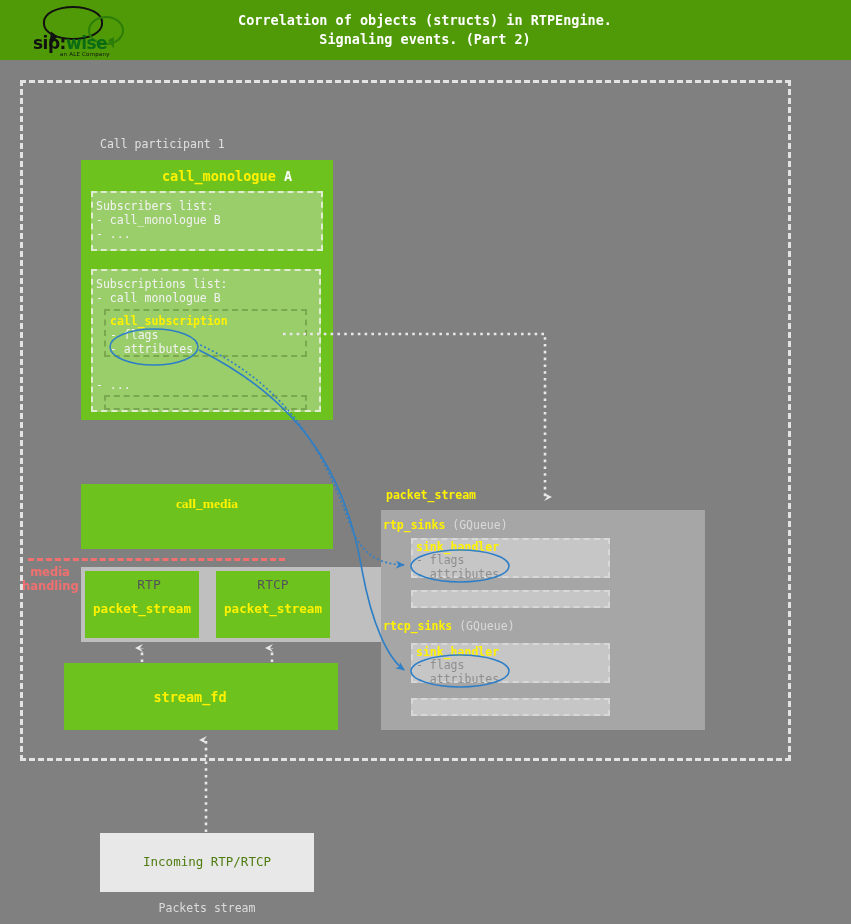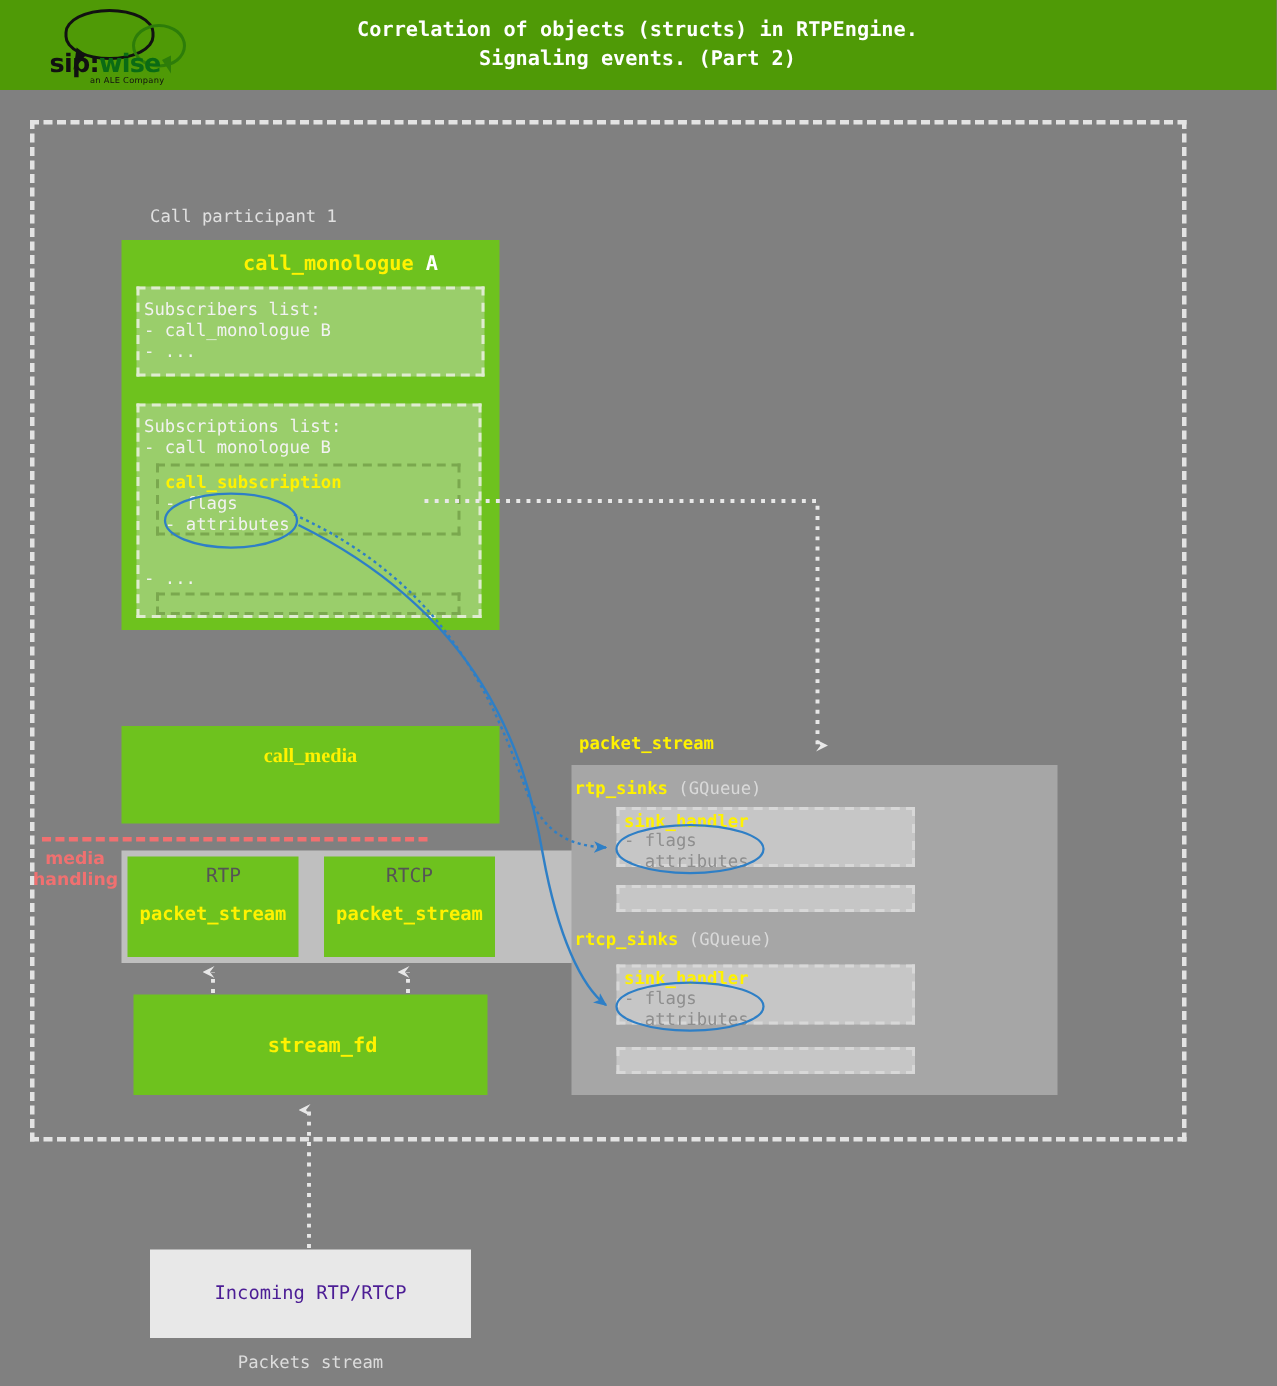--- a/index.html
+++ b/index.html
@@ -54,21 +54,21 @@
 
   
   #media-band{position:absolute;left:81px;top:567px;width:324px;height:75px;background:#BFBFBF;}
   #media-dash{position:absolute;left:28px;top:558px;width:257px;height:0;border-top:3px dashed #F07070;}
   #media-lbl{position:absolute;left:22px;top:565px;width:56px;color:#F07070;font-weight:bold;
       font-size:11.5px;line-height:14px;text-align:center;
       font-family:"DejaVu Sans","Liberation Sans",sans-serif;}
 
   
   #incoming{position:absolute;left:100px;top:833px;width:214px;height:59px;background:#E8E8E8;}
-  #incoming span{position:absolute;left:0;top:21px;width:214px;text-align:center;color:#4c1d95;font-size:12.5px;}
+  #incoming span{position:absolute;left:0;top:21px;width:214px;text-align:center;color:#4d7c0f;font-size:12.5px;}
   #packets-lbl{position:absolute;left:100px;top:901px;width:214px;text-align:center;color:#dcdcdc;font-size:11.5px;}
 
   svg.ov{position:absolute;left:0;top:0;width:851px;height:924px;pointer-events:none;}
 </style>
 </head>
 <body>
 
 <div id="header">
   <div id="logo">
     <div class="bubble-a"></div>
@@ -123,21 +123,21 @@
 <div class="green" style="left:85px;top:571px;width:114px;height:67px;">
   <div class="txt-dark" style="position:absolute;left:0;top:6px;width:128px;text-align:center;">RTP</div>
   <div class="boxtitle" style="position:absolute;left:0;top:30px;width:114px;font-size:12.5px;">packet_stream</div>
 </div>
 
 <div class="green" style="left:216px;top:571px;width:114px;height:67px;">
   <div class="txt-dark" style="position:absolute;left:0;top:6px;width:114px;text-align:center;">RTCP</div>
   <div class="boxtitle" style="position:absolute;left:0;top:30px;width:114px;font-size:12.5px;">packet_stream</div>
 </div>
 
-<div class="green" style="left:89px;top:663px;width:236px;height:67px;">
+<div class="green" style="left:64px;top:663px;width:274px;height:67px;">
   <div class="boxtitle" style="position:absolute;left:0;top:26px;width:252px;">stream_fd</div>
 </div>
 
 <div class="ps-label" style="left:386px;top:488px;">packet_stream</div>
 <div id="ps-panel"></div>
 
 <div class="ps-label" style="left:383px;top:518px;"><span>rtp_sinks</span><span class="dim"> (GQueue)</span></div>
 
 <div class="sink-box" style="left:411px;top:538px;width:199px;height:40px;"></div>
 <div class="sink-title" style="left:416px;top:540px;">sink_handler</div>

